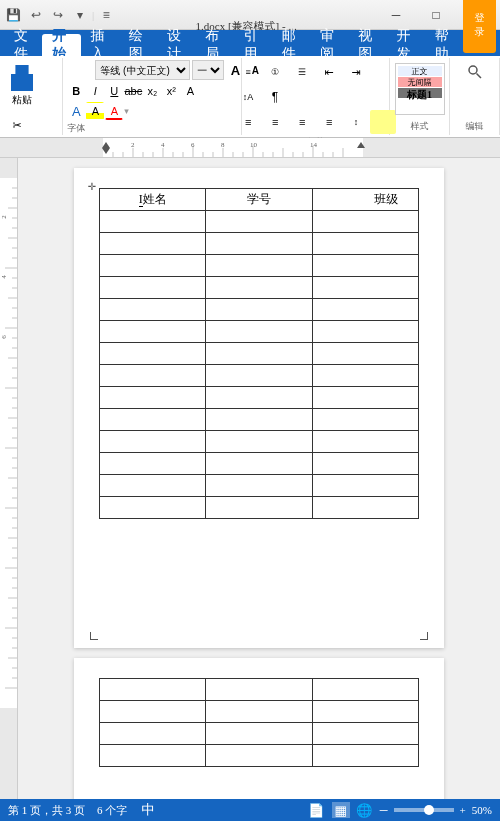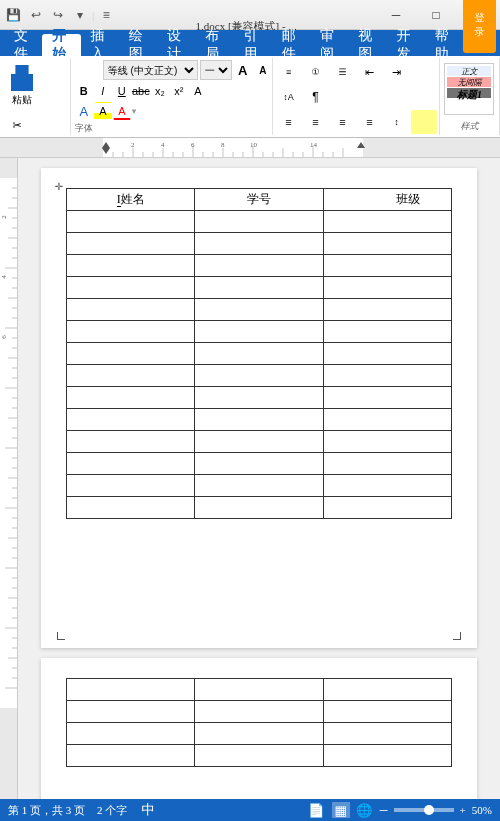--- a/index.html
+++ b/index.html
@@ -115,21 +115,21 @@
     .doc-area {
       flex: 1;
       background: #f0f0f0;
       overflow-y: scroll;
       overflow-x: hidden;
       padding: 10px 8px;
     }
 
     .doc-page {
       background: white;
-      width: 436px;
+      width: 370px;
       margin: 0 auto 10px;
       min-height: 480px;
       box-shadow: 0 1px 4px rgba(0,0,0,0.2);
       position: relative;
       padding: 20px 25px;
     }
 
     .page-table {
       width: 100%;
       border-collapse: collapse;
@@ -301,31 +301,42 @@
         <button class="r-btn">≡</button>
         <button class="r-btn">≡</button>
         <button class="r-btn">≡</button>
         <button class="r-btn" style="font-size:9px;">↕</button>
         <button class="r-btn" style="font-size:9px;background:#ffff88;"></button>
       </div>
     </div>
     <div class="ribbon-group-label">段落</div>
   </div>
 
-  <div class="ribbon-group" style="min-width:60px;font-style:italic;">
+  <div class="ribbon-group" style="min-width:60px;">
     <div class="ribbon-group-content">
       <div style="width:50px;height:52px;border:1px solid #ccc;display:flex;flex-direction:column;gap:1px;padding:2px;overflow:hidden;">
         <div style="height:10px;background:#e8f0fe;font-size:8px;text-align:center;">正文</div>
         <div style="height:10px;background:#fca5a5;font-size:8px;text-align:center;">无间隔</div>
         <div style="height:10px;background:#737373;font-size:10px;text-align:center;font-weight:bold;">标题1</div>
       </div>
     </div>
     <div class="ribbon-group-label">样式</div>
   </div>
 
+  <div class="ribbon-group">
+    <div class="ribbon-group-content" style="flex-direction:column;align-items:center;gap:2px;">
+      <button class="r-btn">
+        <svg width="16" height="16" viewBox="0 0 16 16">
+            <circle cx="6" cy="6" r="4" fill="none" stroke="#555" stroke-width="1.5"></circle>
+            <line x1="9.5" y1="9.5" x2="14" y2="14" stroke="#555" stroke-width="1.5"></line>
+          </svg>
+      </button>
+    </div>
+    <div class="ribbon-group-label">编辑</div>
+  </div>
 </div>
 
 <div class="ruler">
   <svg width="482" height="20" xmlns="http://www.w3.org/2000/svg">
     <rect width="482" height="20" fill="#e8e8e8"></rect>
     <rect x="85" width="260" height="20" fill="#ffffff"></rect>
 
     <g stroke="#888" stroke-width="0.5">
       <line x1="95" y1="14" x2="95" y2="20"></line>
       <line x1="105" y1="14" x2="105" y2="20"></line>
@@ -547,21 +558,21 @@
             </tr>
           </tbody>
       </table>
     </div>
   </div>
 </div>
 
 <div class="status-bar">
   <div class="status-left">
     <span>第 1 页，共 3 页</span>
-    <span>2 个字</span>
+    <span>6 个字</span>
     <button class="view-btn" style="color:white;background:none;border:none;cursor:pointer;">中</button>
   </div>
   <div class="status-right">
     <button class="view-btn" style="color:white;background:none;border:none;cursor:pointer;">📄</button>
     <button class="view-btn active" style="color:white;background:rgba(255,255,255,0.3);border:none;cursor:pointer;">▦</button>
     <button class="view-btn" style="color:white;background:none;border:none;cursor:pointer;">🌐</button>
     <span style="cursor:pointer;">─</span>
     <div class="zoom-slider">
       <div class="zoom-slider-thumb"></div>
     </div>

